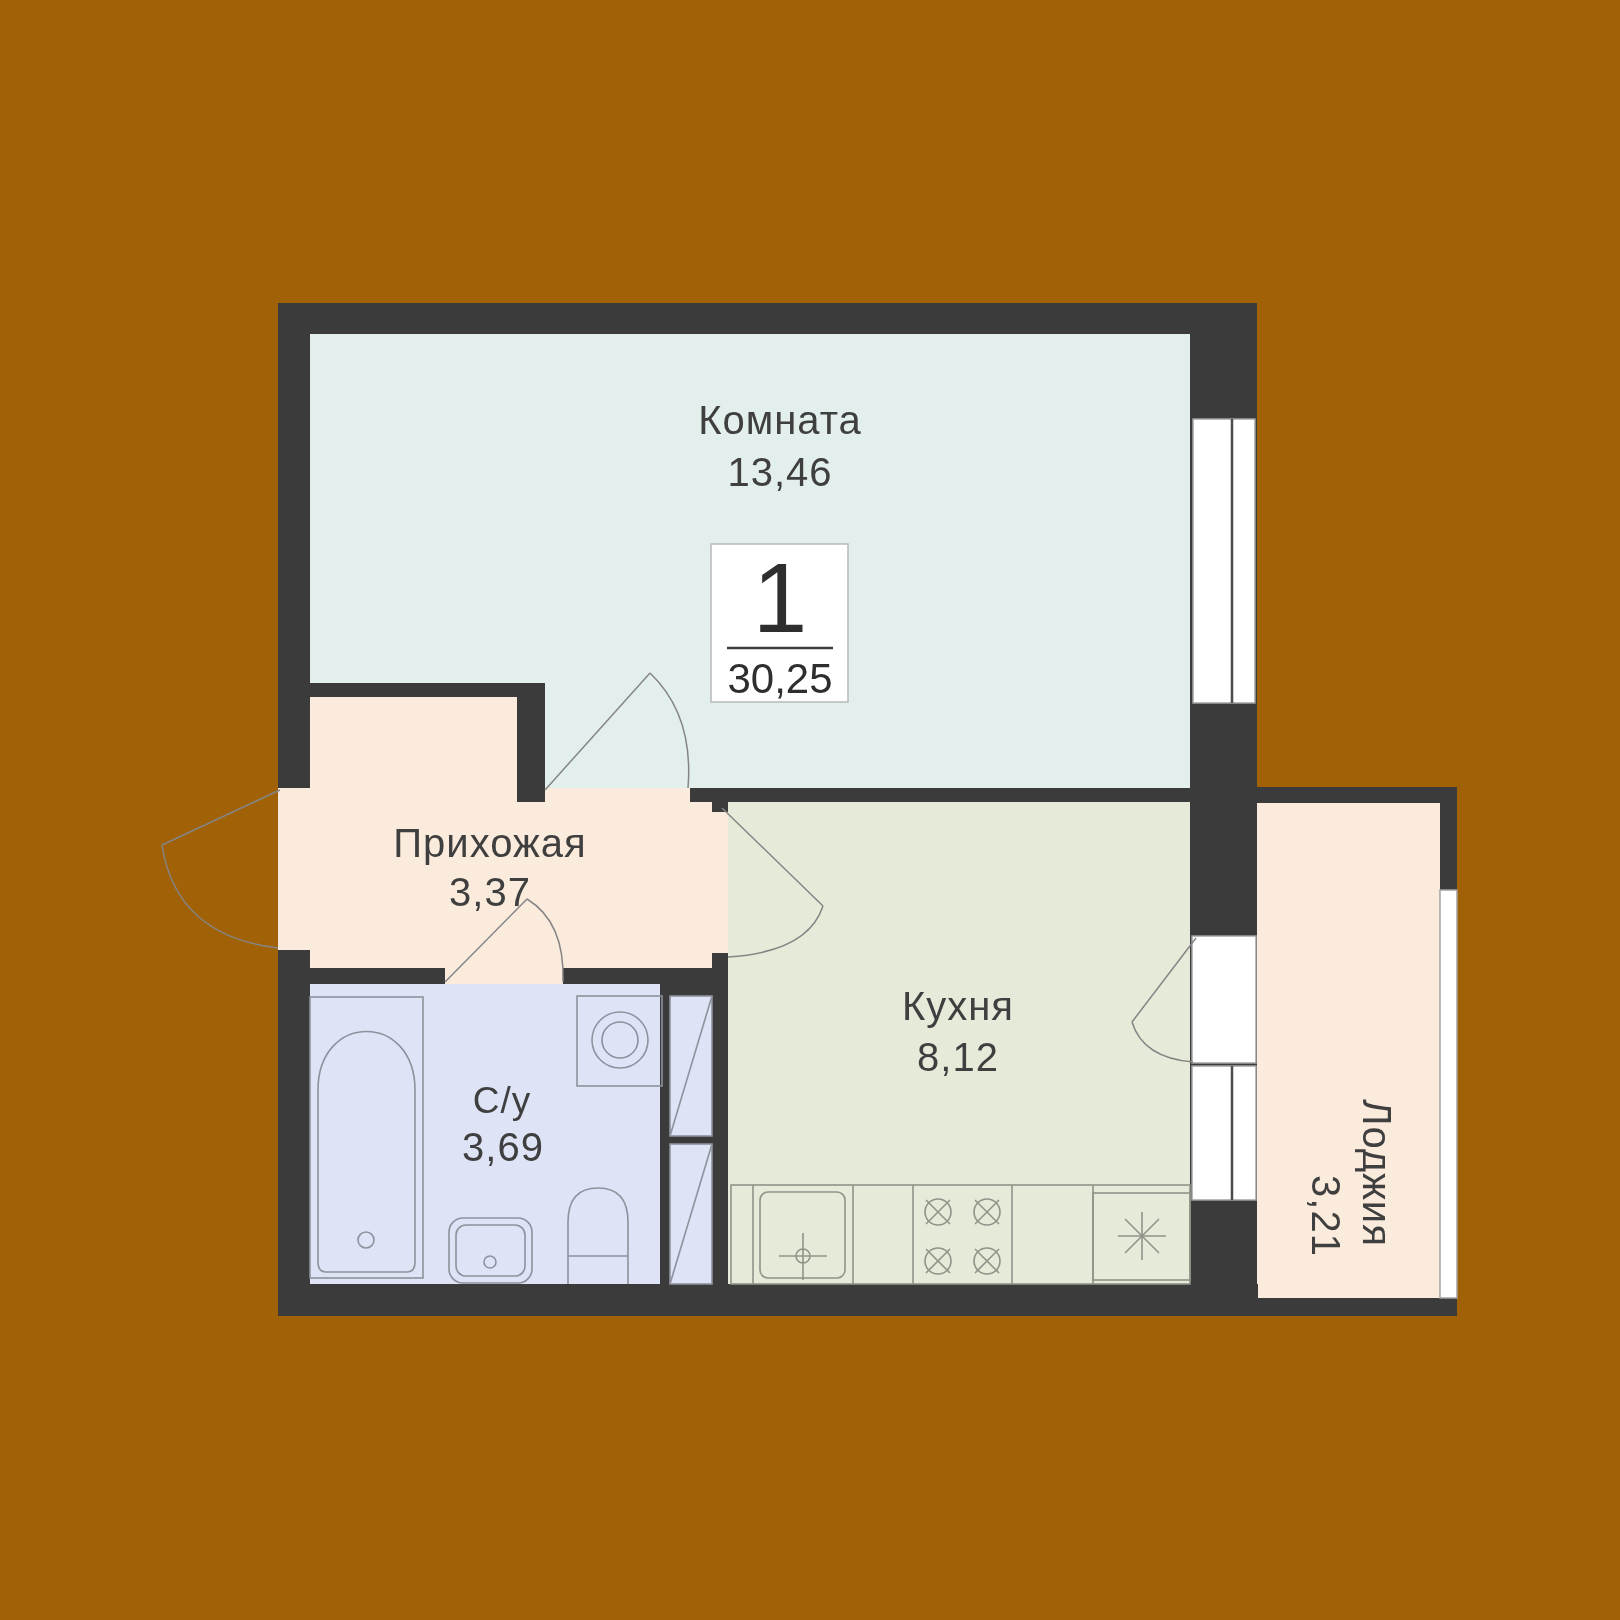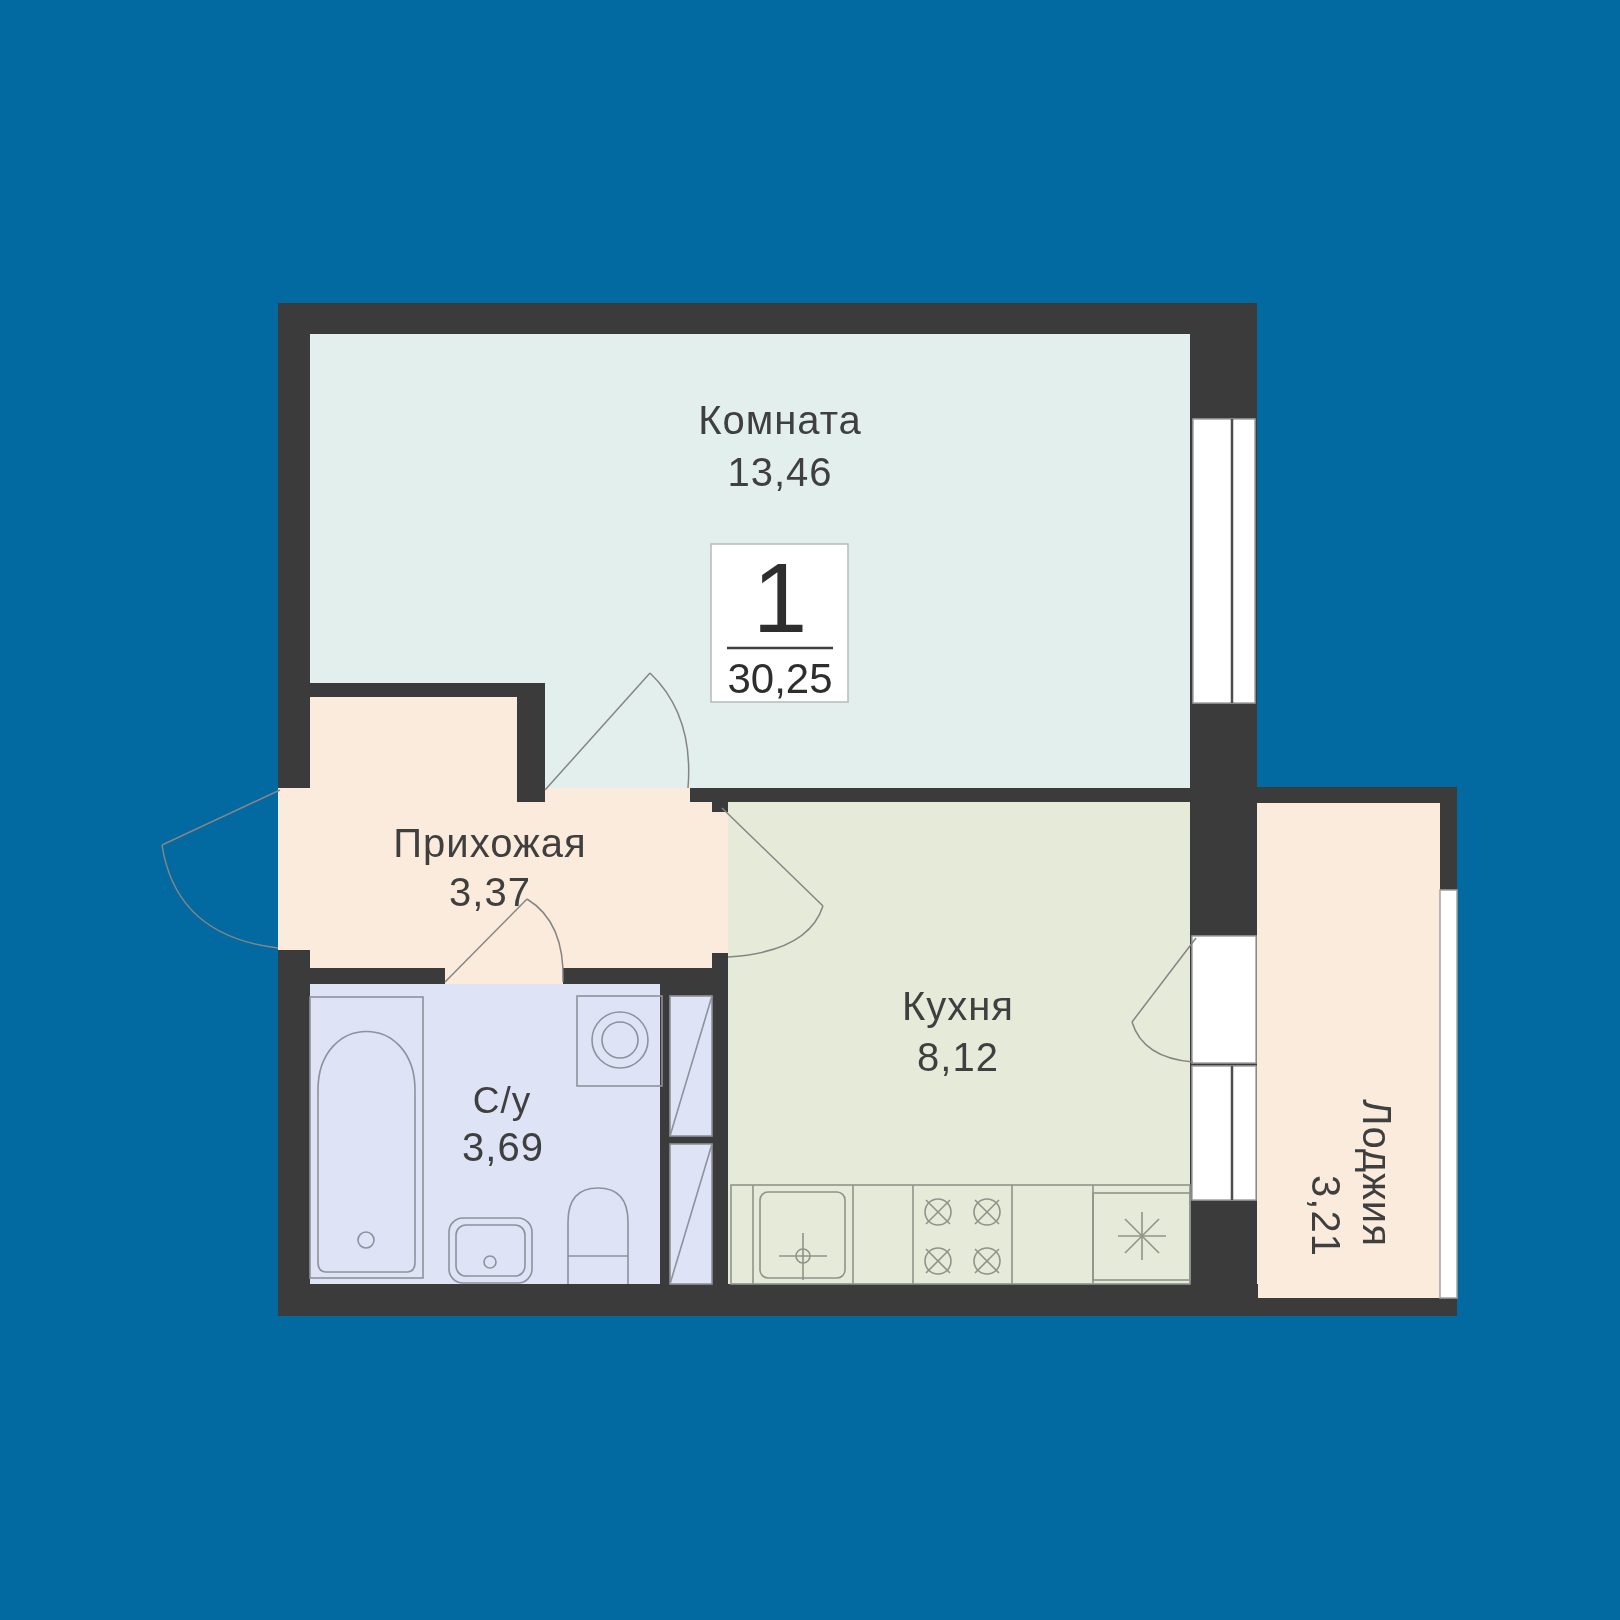--- a/index.html
+++ b/index.html
@@ -1,16 +1,16 @@
 <!DOCTYPE html>
 <html><head>
 <meta charset="utf-8">
 <style>
   html,body{margin:0;padding:0;background:#ffffff;}
-  .stage{position:relative;width:1620px;height:1620px;background:#0369a1;overflow:hidden;text-align:right;}
+  .stage{position:relative;width:1620px;height:1620px;background:#a16207;overflow:hidden;text-align:right;}
   svg{display:block;}
   .wall{fill:#3b3b3b;}
   .floor-room{fill:#e3efed;}
   .floor-hall{fill:#fbebdc;}
   .floor-bath{fill:#dfe3f6;}
   .floor-kitchen{fill:#e5ead9;}
   .floor-loggia{fill:#fbebdc;}
   .fix{fill:none;stroke:#8e929c;stroke-width:1.6;}
   .fixk{fill:none;stroke:#8f9489;stroke-width:1.6;}
   .door{fill:none;stroke:#858585;stroke-width:1.5;}

